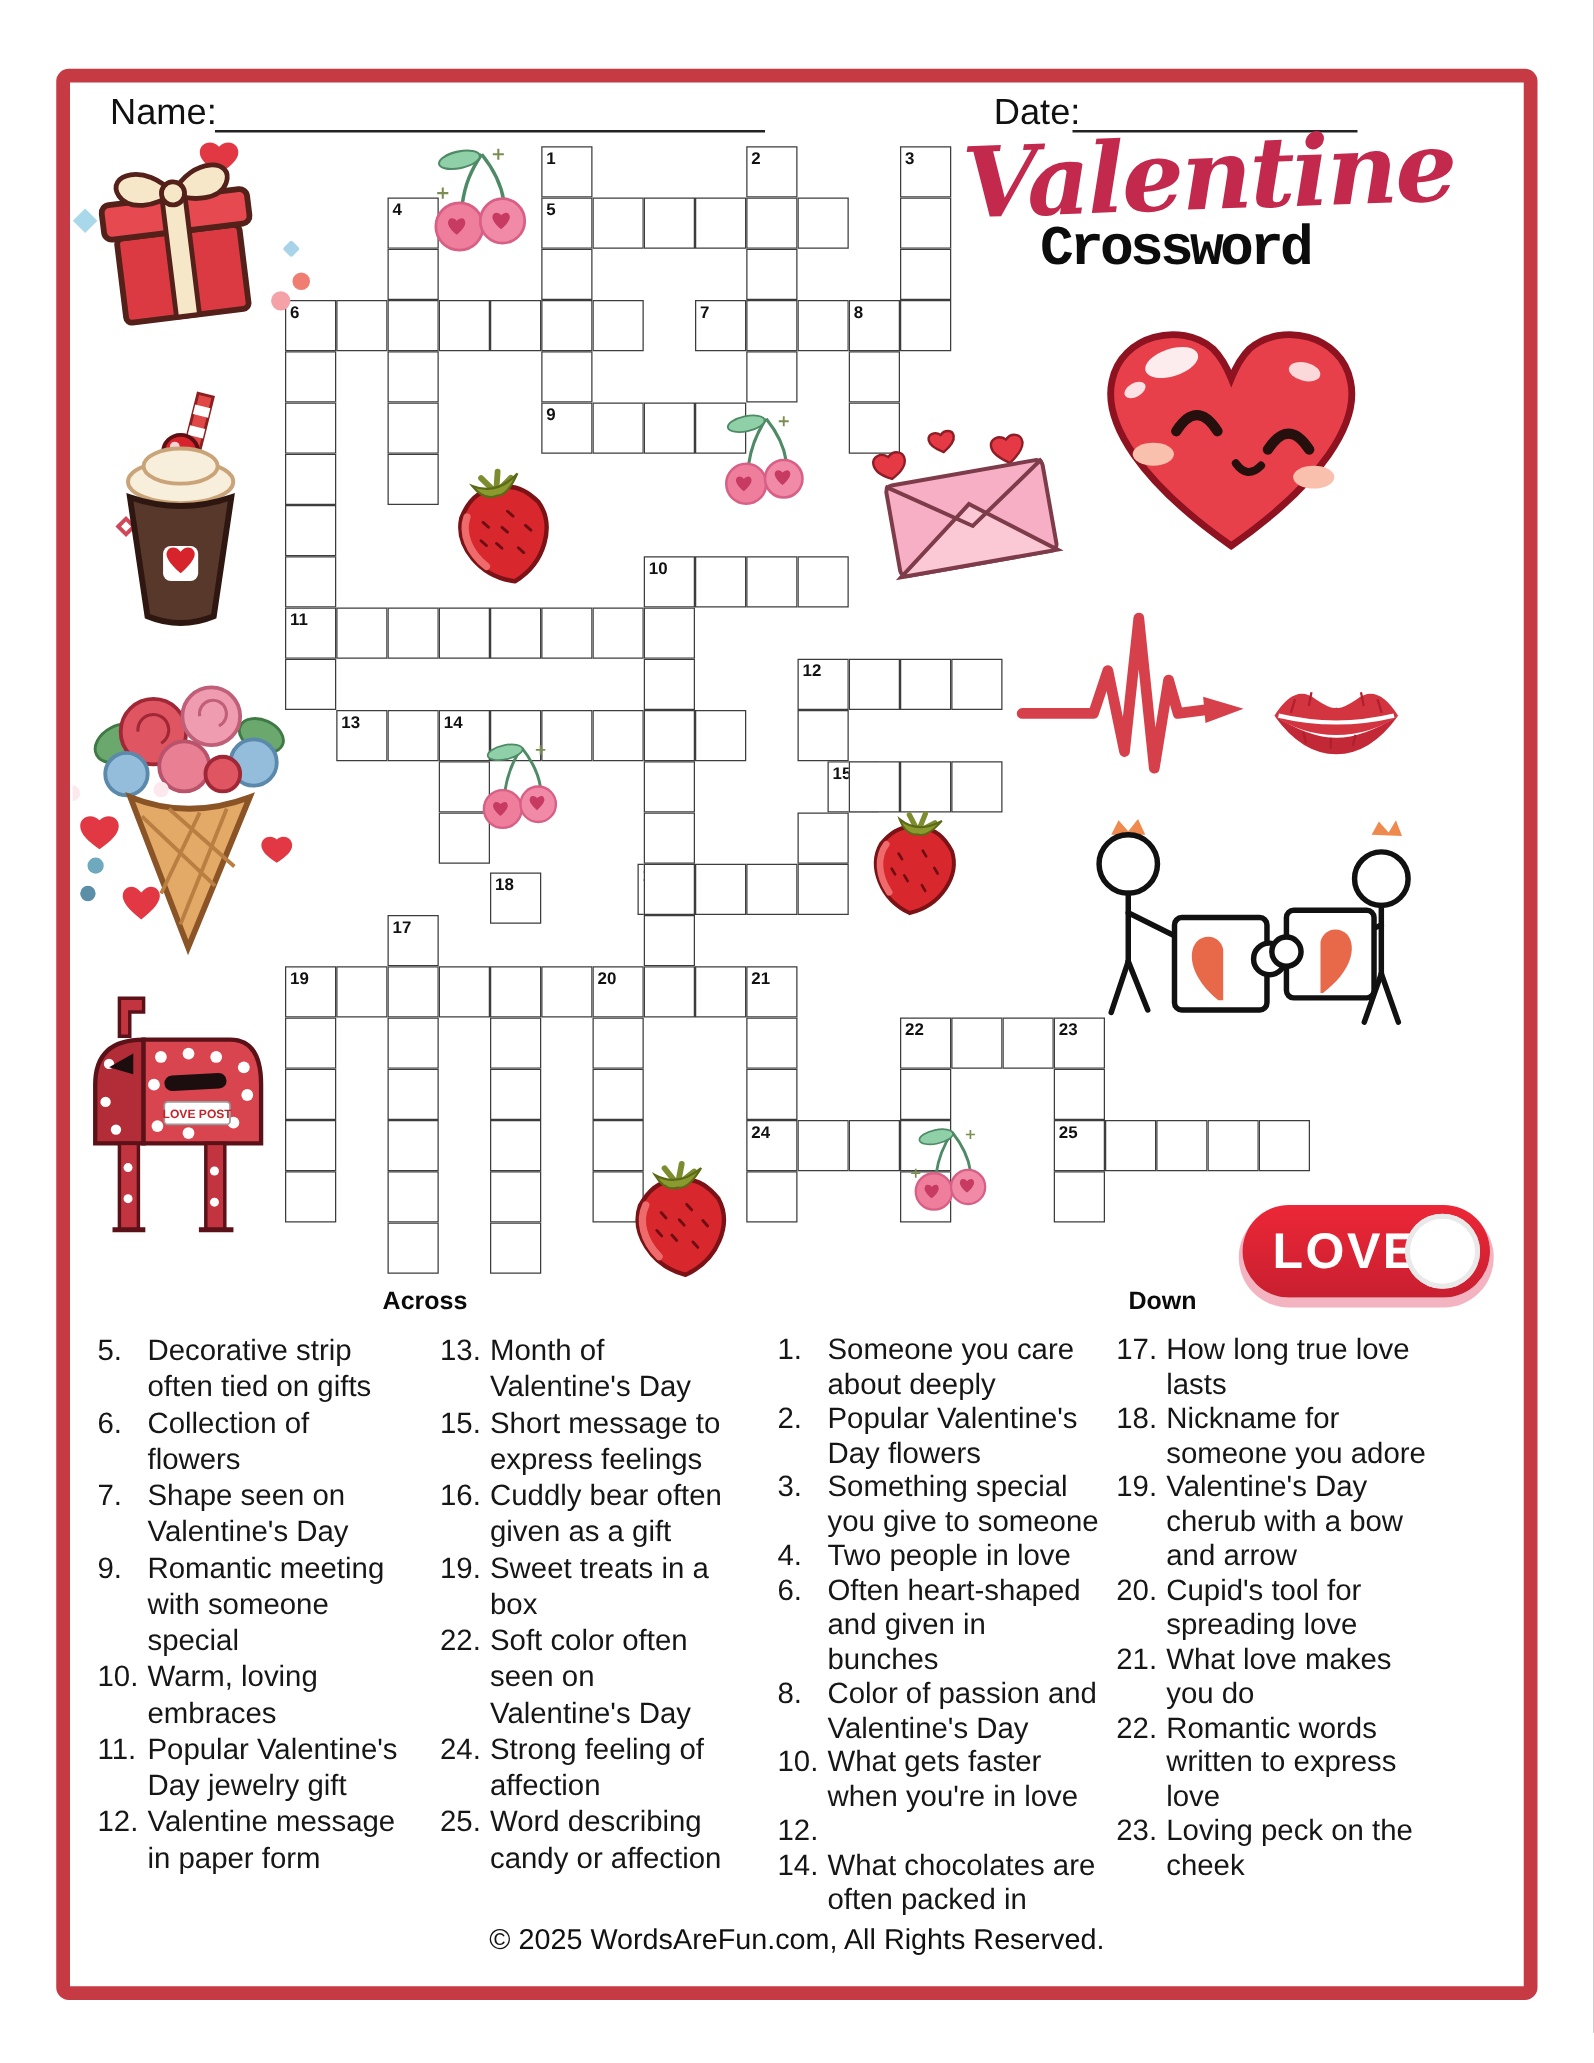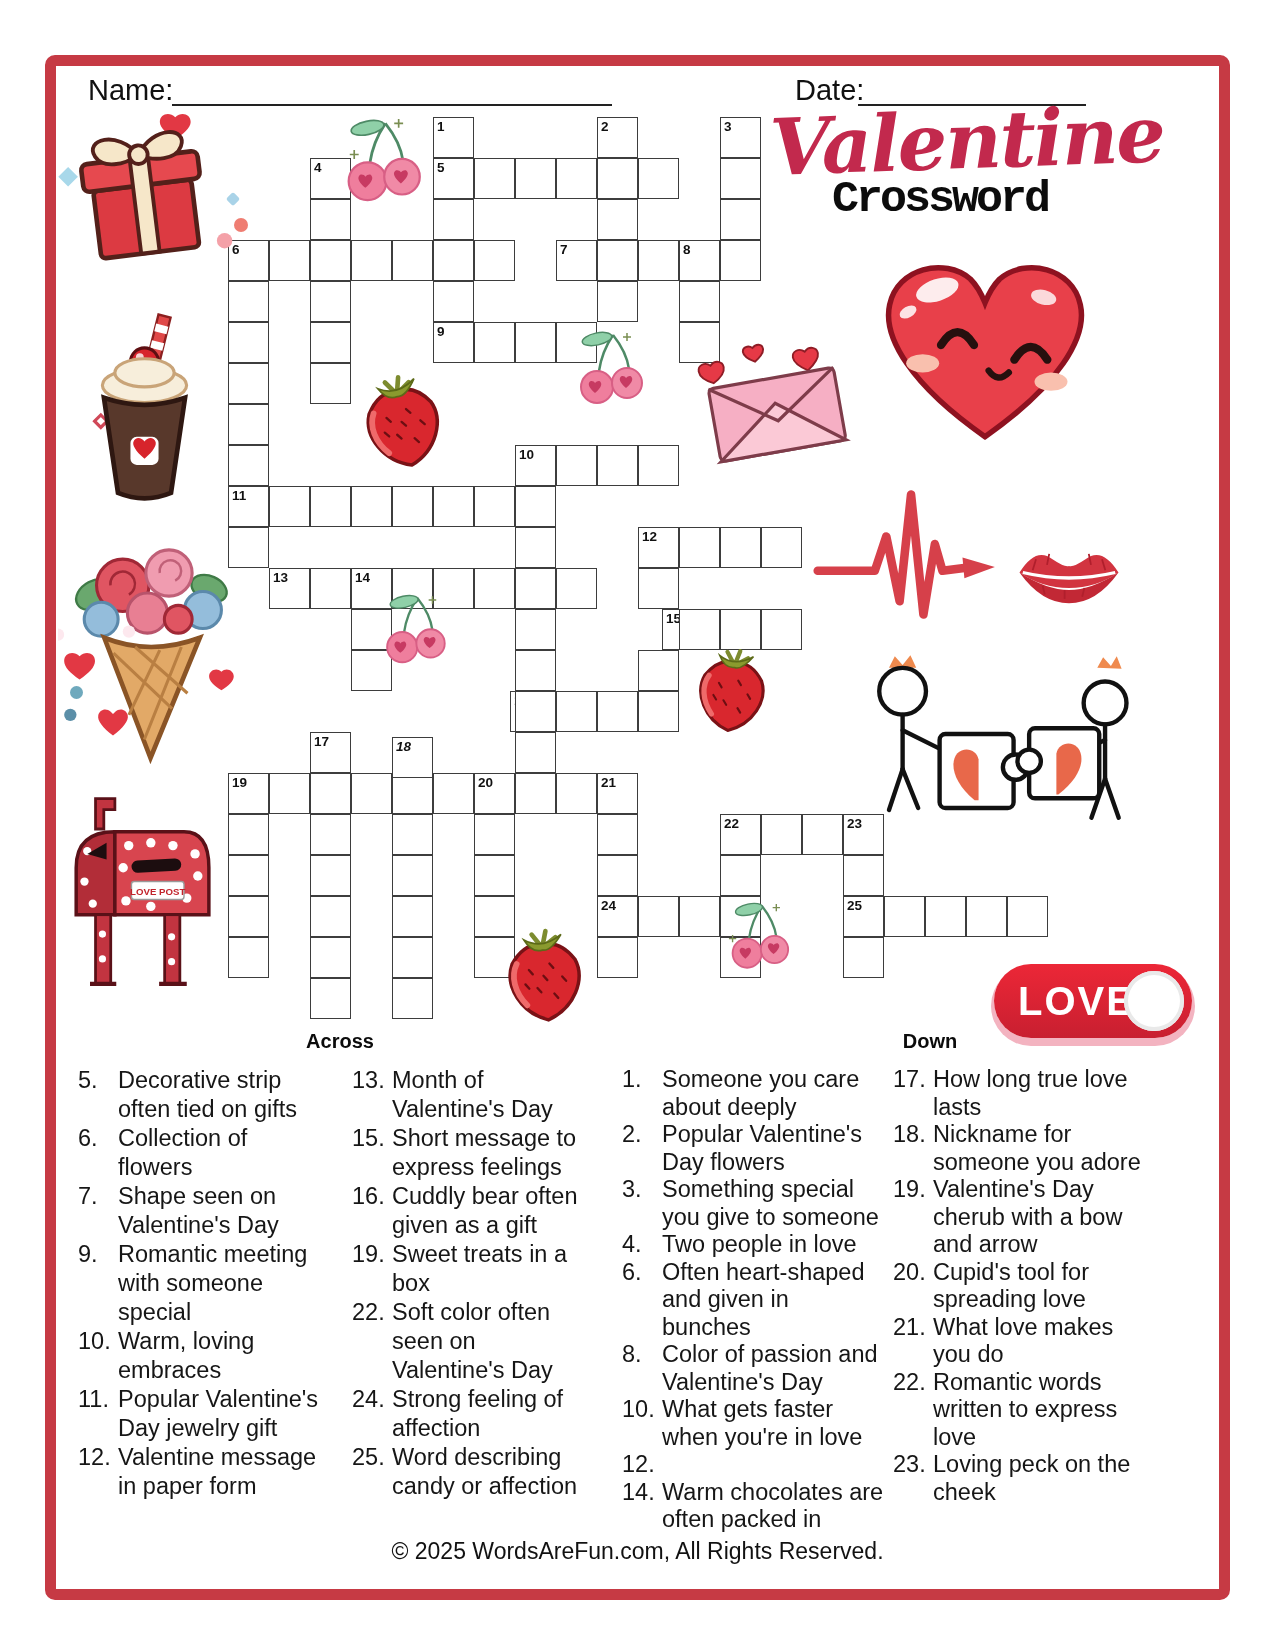--- a/index.html
+++ b/index.html
@@ -221,21 +221,21 @@
       <div class="cell" style="left: 123px; top: 492px;"></div>
       <div class="cell" style="left: 123px; top: 533px;"></div>
       <div class="cell" style="left: 82px; top: 615px;">
         <span class="num">17</span>
       </div>
       <div class="cell" style="left: 82px; top: 697px;"></div>
       <div class="cell" style="left: 82px; top: 738px;"></div>
       <div class="cell" style="left: 82px; top: 779px;"></div>
       <div class="cell" style="left: 82px; top: 820px;"></div>
       <div class="cell" style="left: 82px; top: 861px;"></div>
-      <div class="cell" style="left: 164px; top: 620px; font-style: italic;">
+      <div class="cell" style="left: 164px; top: 581px;">
         <span class="num">18</span>
       </div>
       <div class="cell" style="left: 164px; top: 697px;"></div>
       <div class="cell" style="left: 164px; top: 738px;"></div>
       <div class="cell" style="left: 164px; top: 779px;"></div>
       <div class="cell" style="left: 164px; top: 820px;"></div>
       <div class="cell" style="left: 164px; top: 861px;"></div>
       <div class="cell" style="left: 0px; top: 697px;"></div>
       <div class="cell" style="left: 0px; top: 738px;"></div>
       <div class="cell" style="left: 0px; top: 779px;"></div>
@@ -364,21 +364,21 @@
       <div class="clue-row">
         <span class="cnum">10.</span>
         <span class="ctext">What gets faster
 when you're in love</span>
       </div>
       <div class="clue-row">
         <span class="cnum">12.</span>
       </div>
       <div class="clue-row">
         <span class="cnum">14.</span>
-        <span class="ctext">Warm chocolates are
+        <span class="ctext">What chocolates are
 often packed in</span>
       </div>
     </div>
   <div id="down-col2" class="clue-col">
       <div class="clue-row">
         <span class="cnum">17.</span>
         <span class="ctext">How long true love
 lasts</span>
       </div>
       <div class="clue-row">

